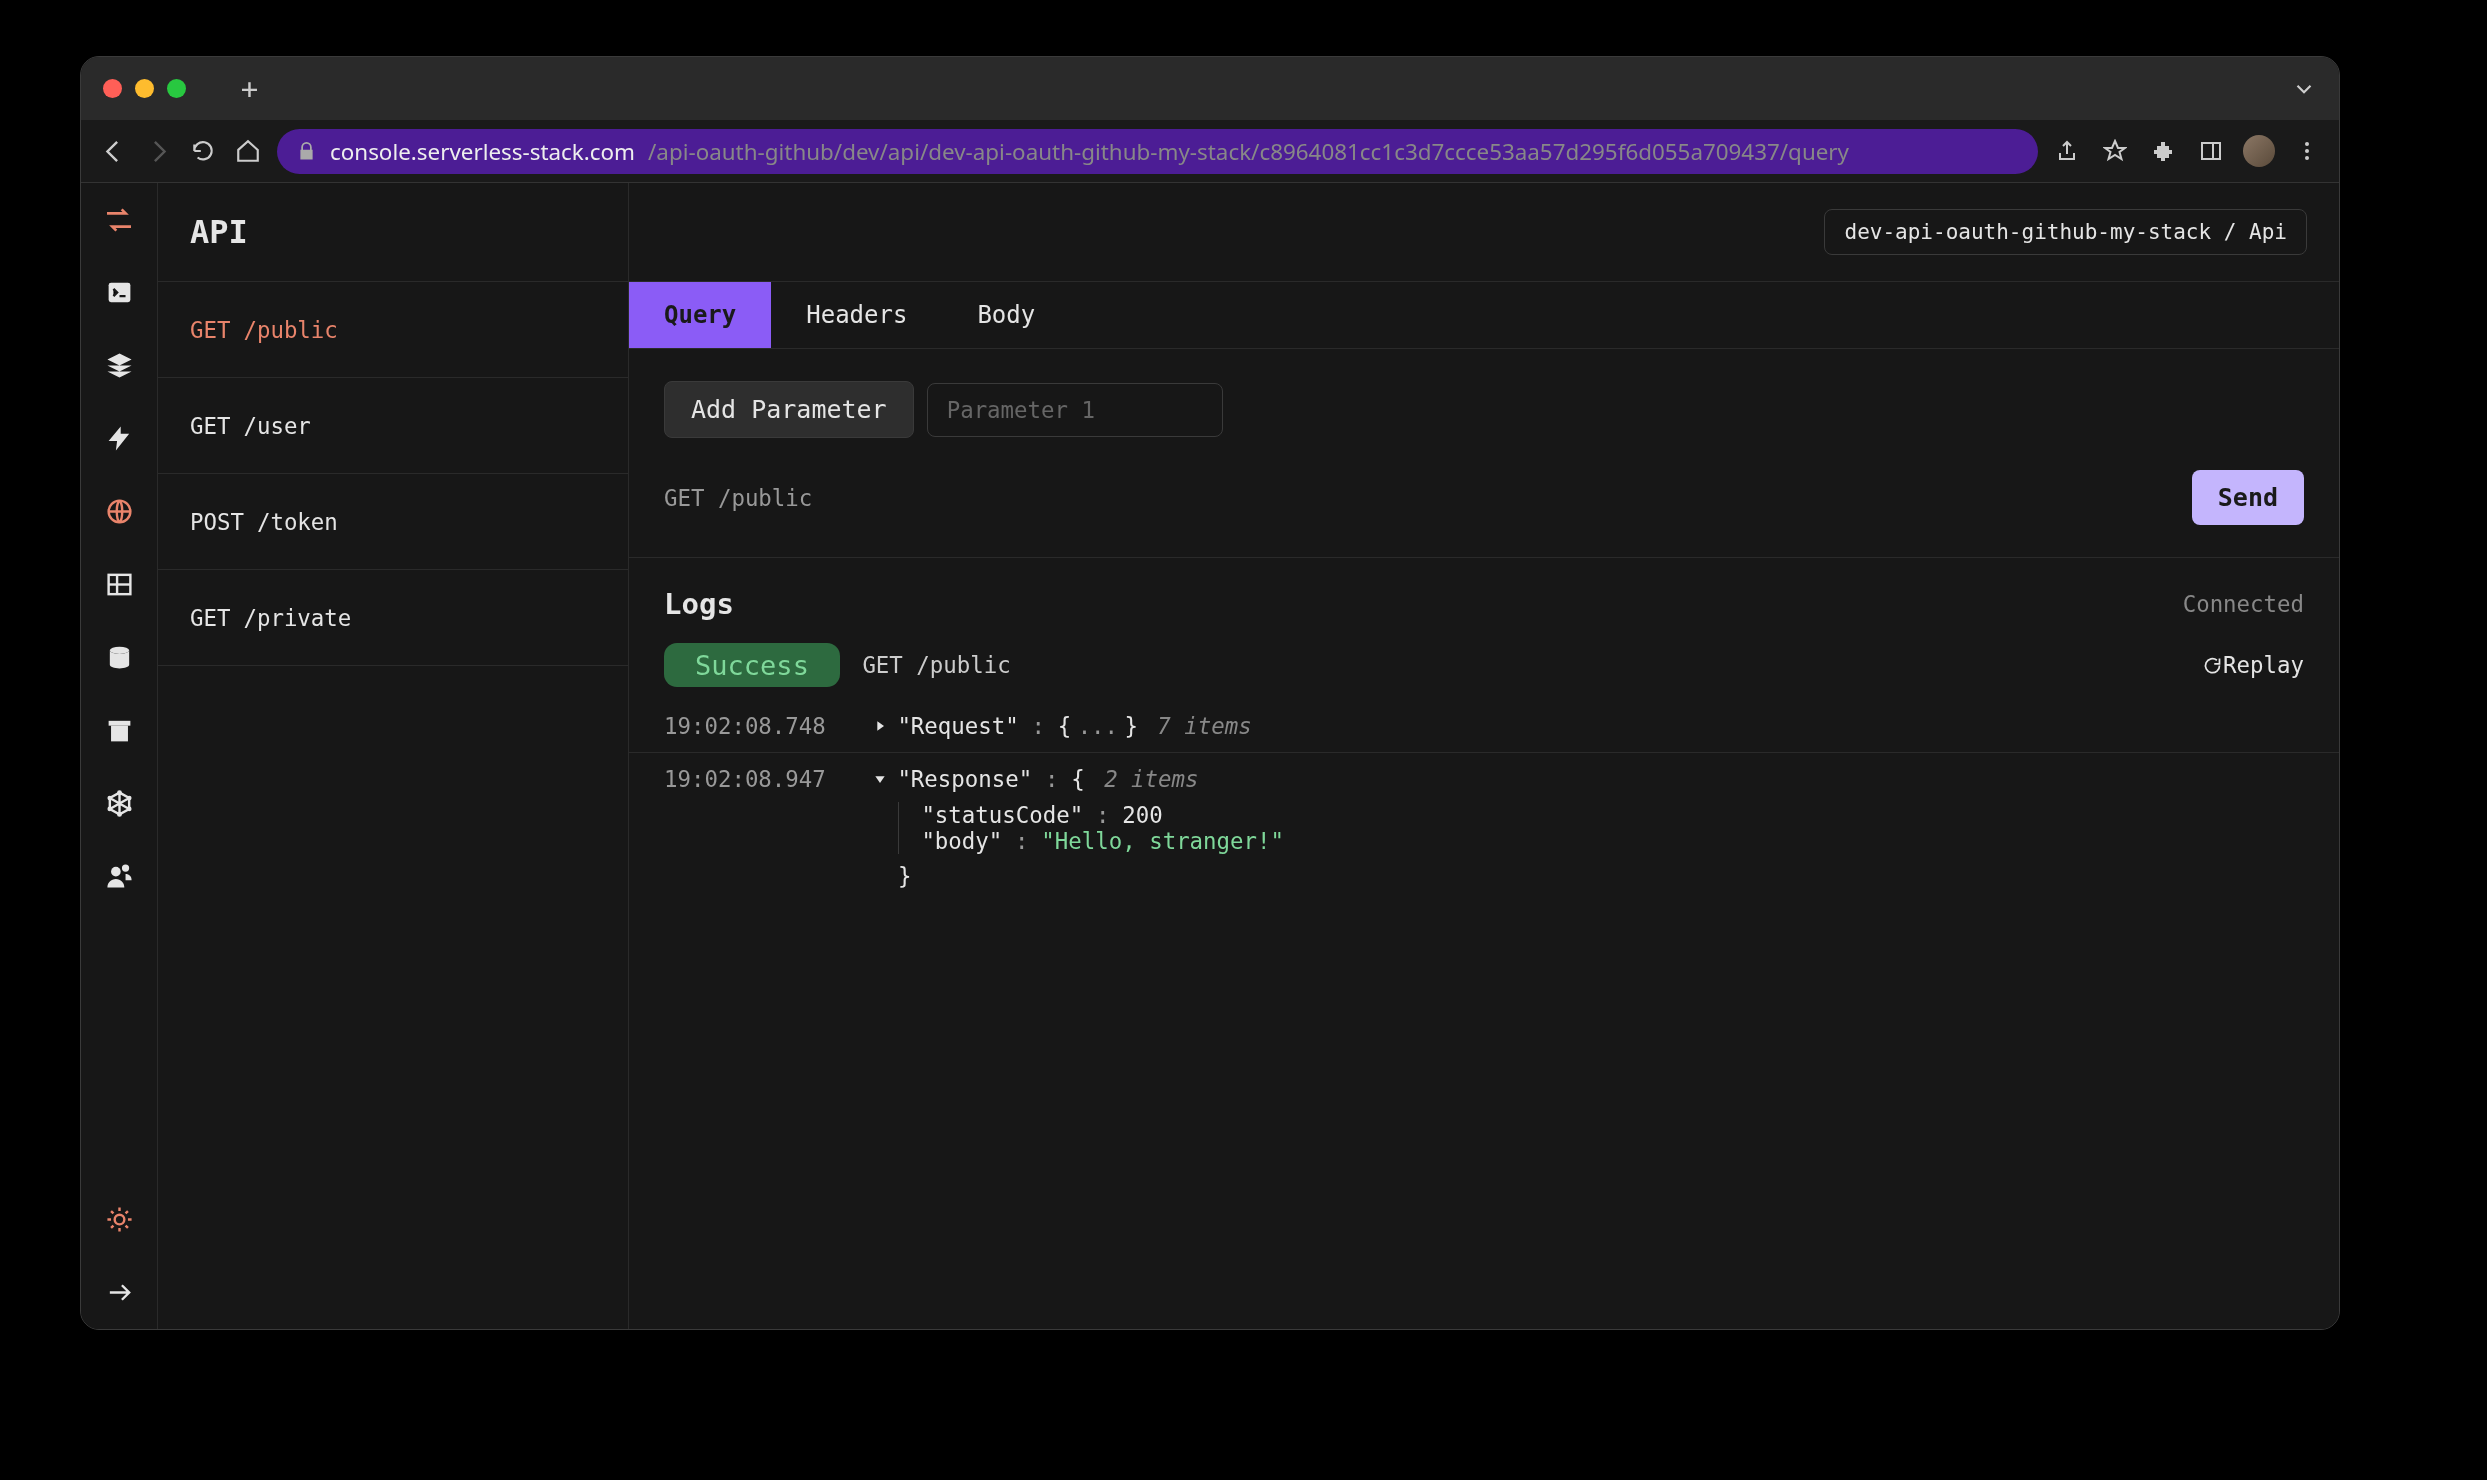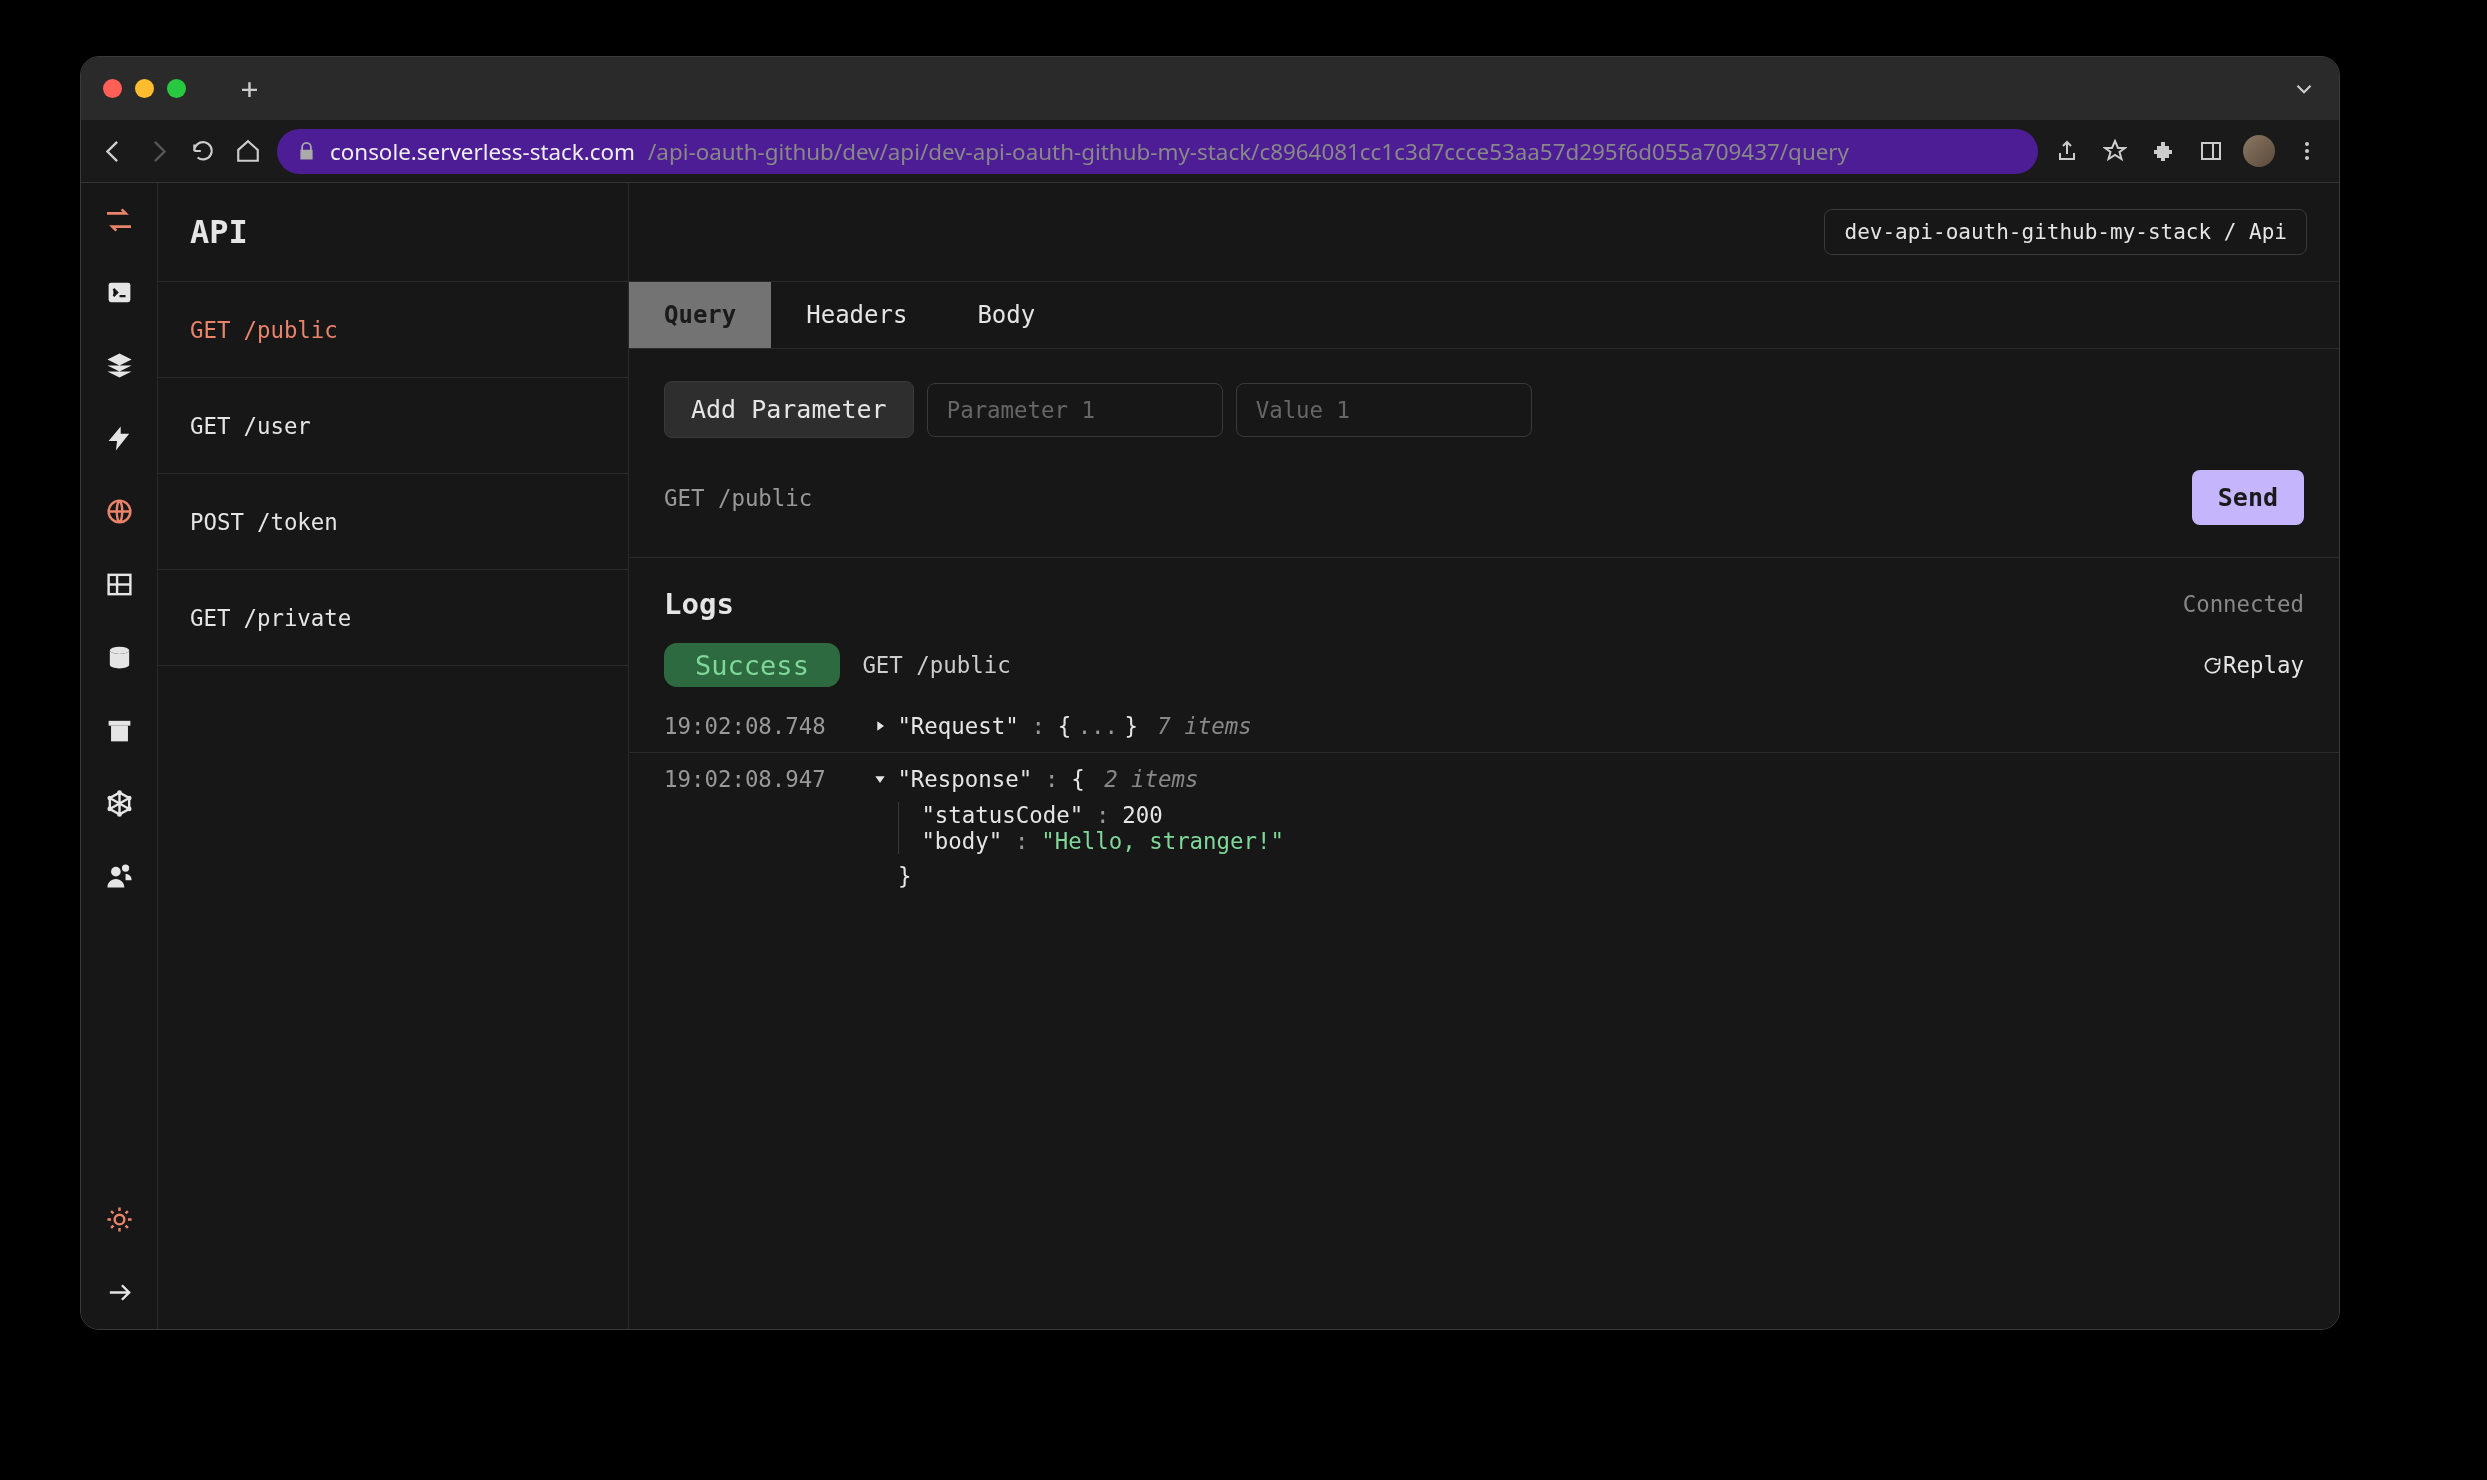--- a/index.html
+++ b/index.html
@@ -157,21 +157,21 @@
 .tabs-row {
   display: flex;
   border-bottom: 0.8px solid #2a2a2a;
 }
 .qtab {
   padding: 19px 35px;
   color: #e5e5e5;
   font-size: 24px;
   cursor: pointer;
 }
-.qtab.active { background: #737373; color: #1a1a1a; font-weight: 600; }
+.qtab.active { background: #8b5cf6; color: #1a1a1a; font-weight: 600; }
 
 .params-row {
   display: flex;
   padding: 32px 35px;
   gap: 13px;
   align-items: center;
 }
 .btn {
   background: #2e2e2e;
   border: 0.8px solid #3a3a3a;
@@ -446,21 +446,20 @@
 
       <div class="tabs-row">
         <div class="qtab active">Query</div>
         <div class="qtab">Headers</div>
         <div class="qtab">Body</div>
       </div>
 
       <div class="params-row">
         <button class="btn">Add Parameter</button>
         <input class="input" placeholder="Parameter 1" style="">
-        <input class="input" placeholder="Value 1" style="">
       </div>
 
       <div class="request-row">
         <span class="request-desc">GET /public</span>
         <button class="btn btn-primary">Send</button>
       </div>
 
       <div class="logs-header">
         <span class="logs-title">Logs</span>
         <span class="connected">Connected</span>

